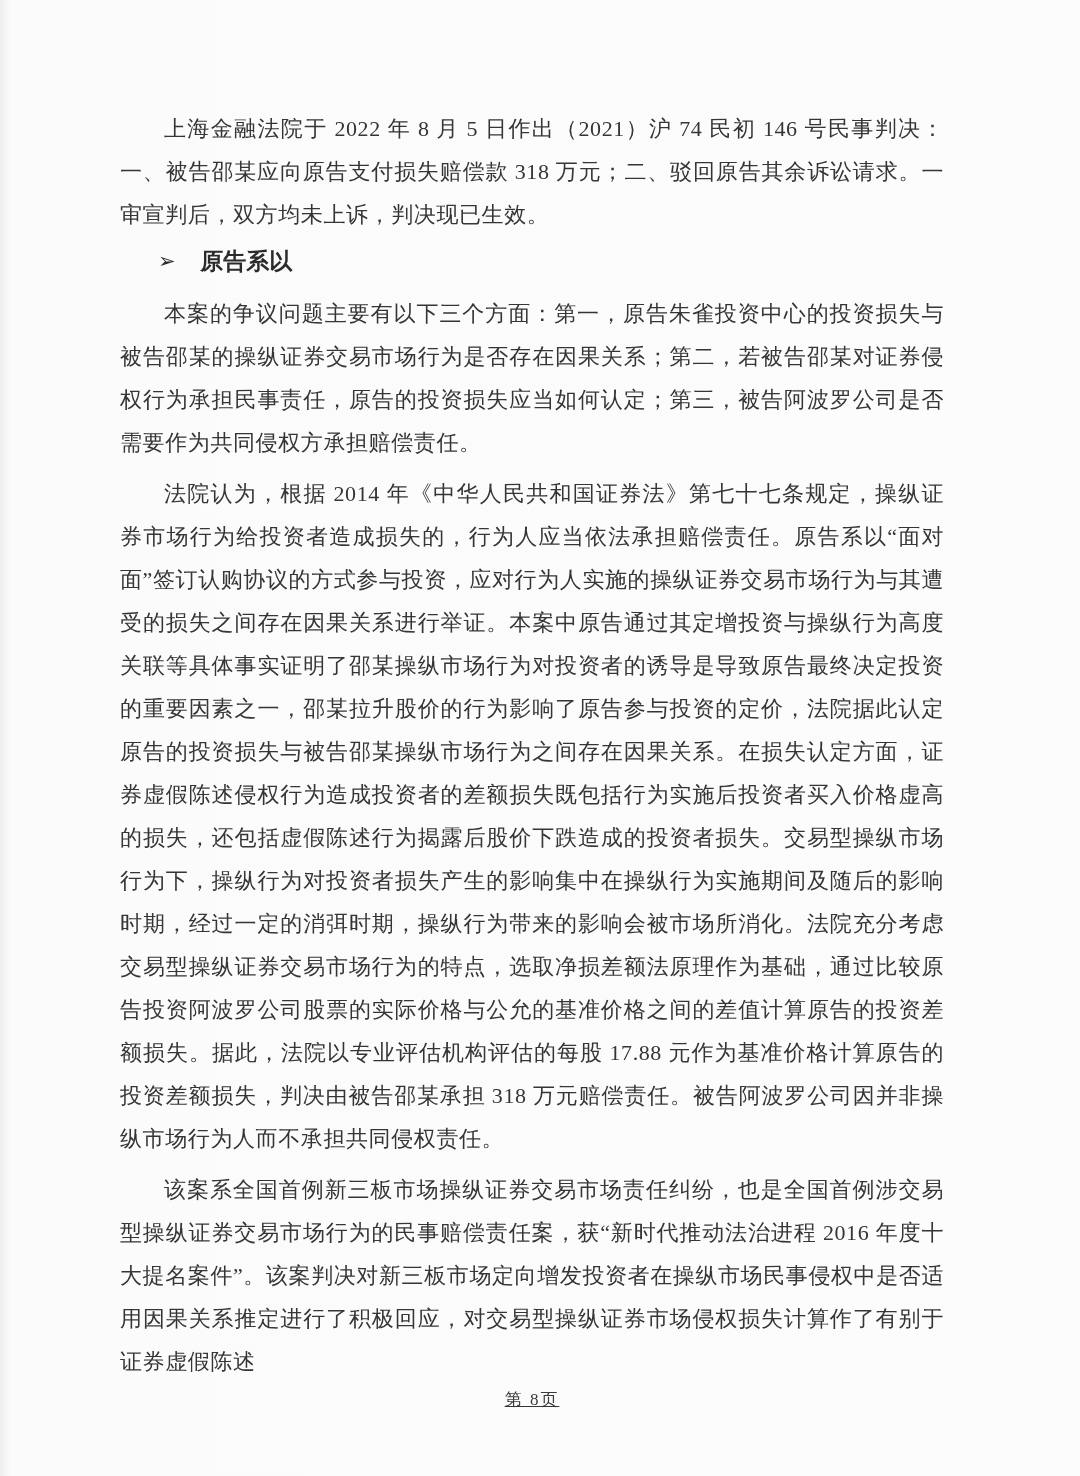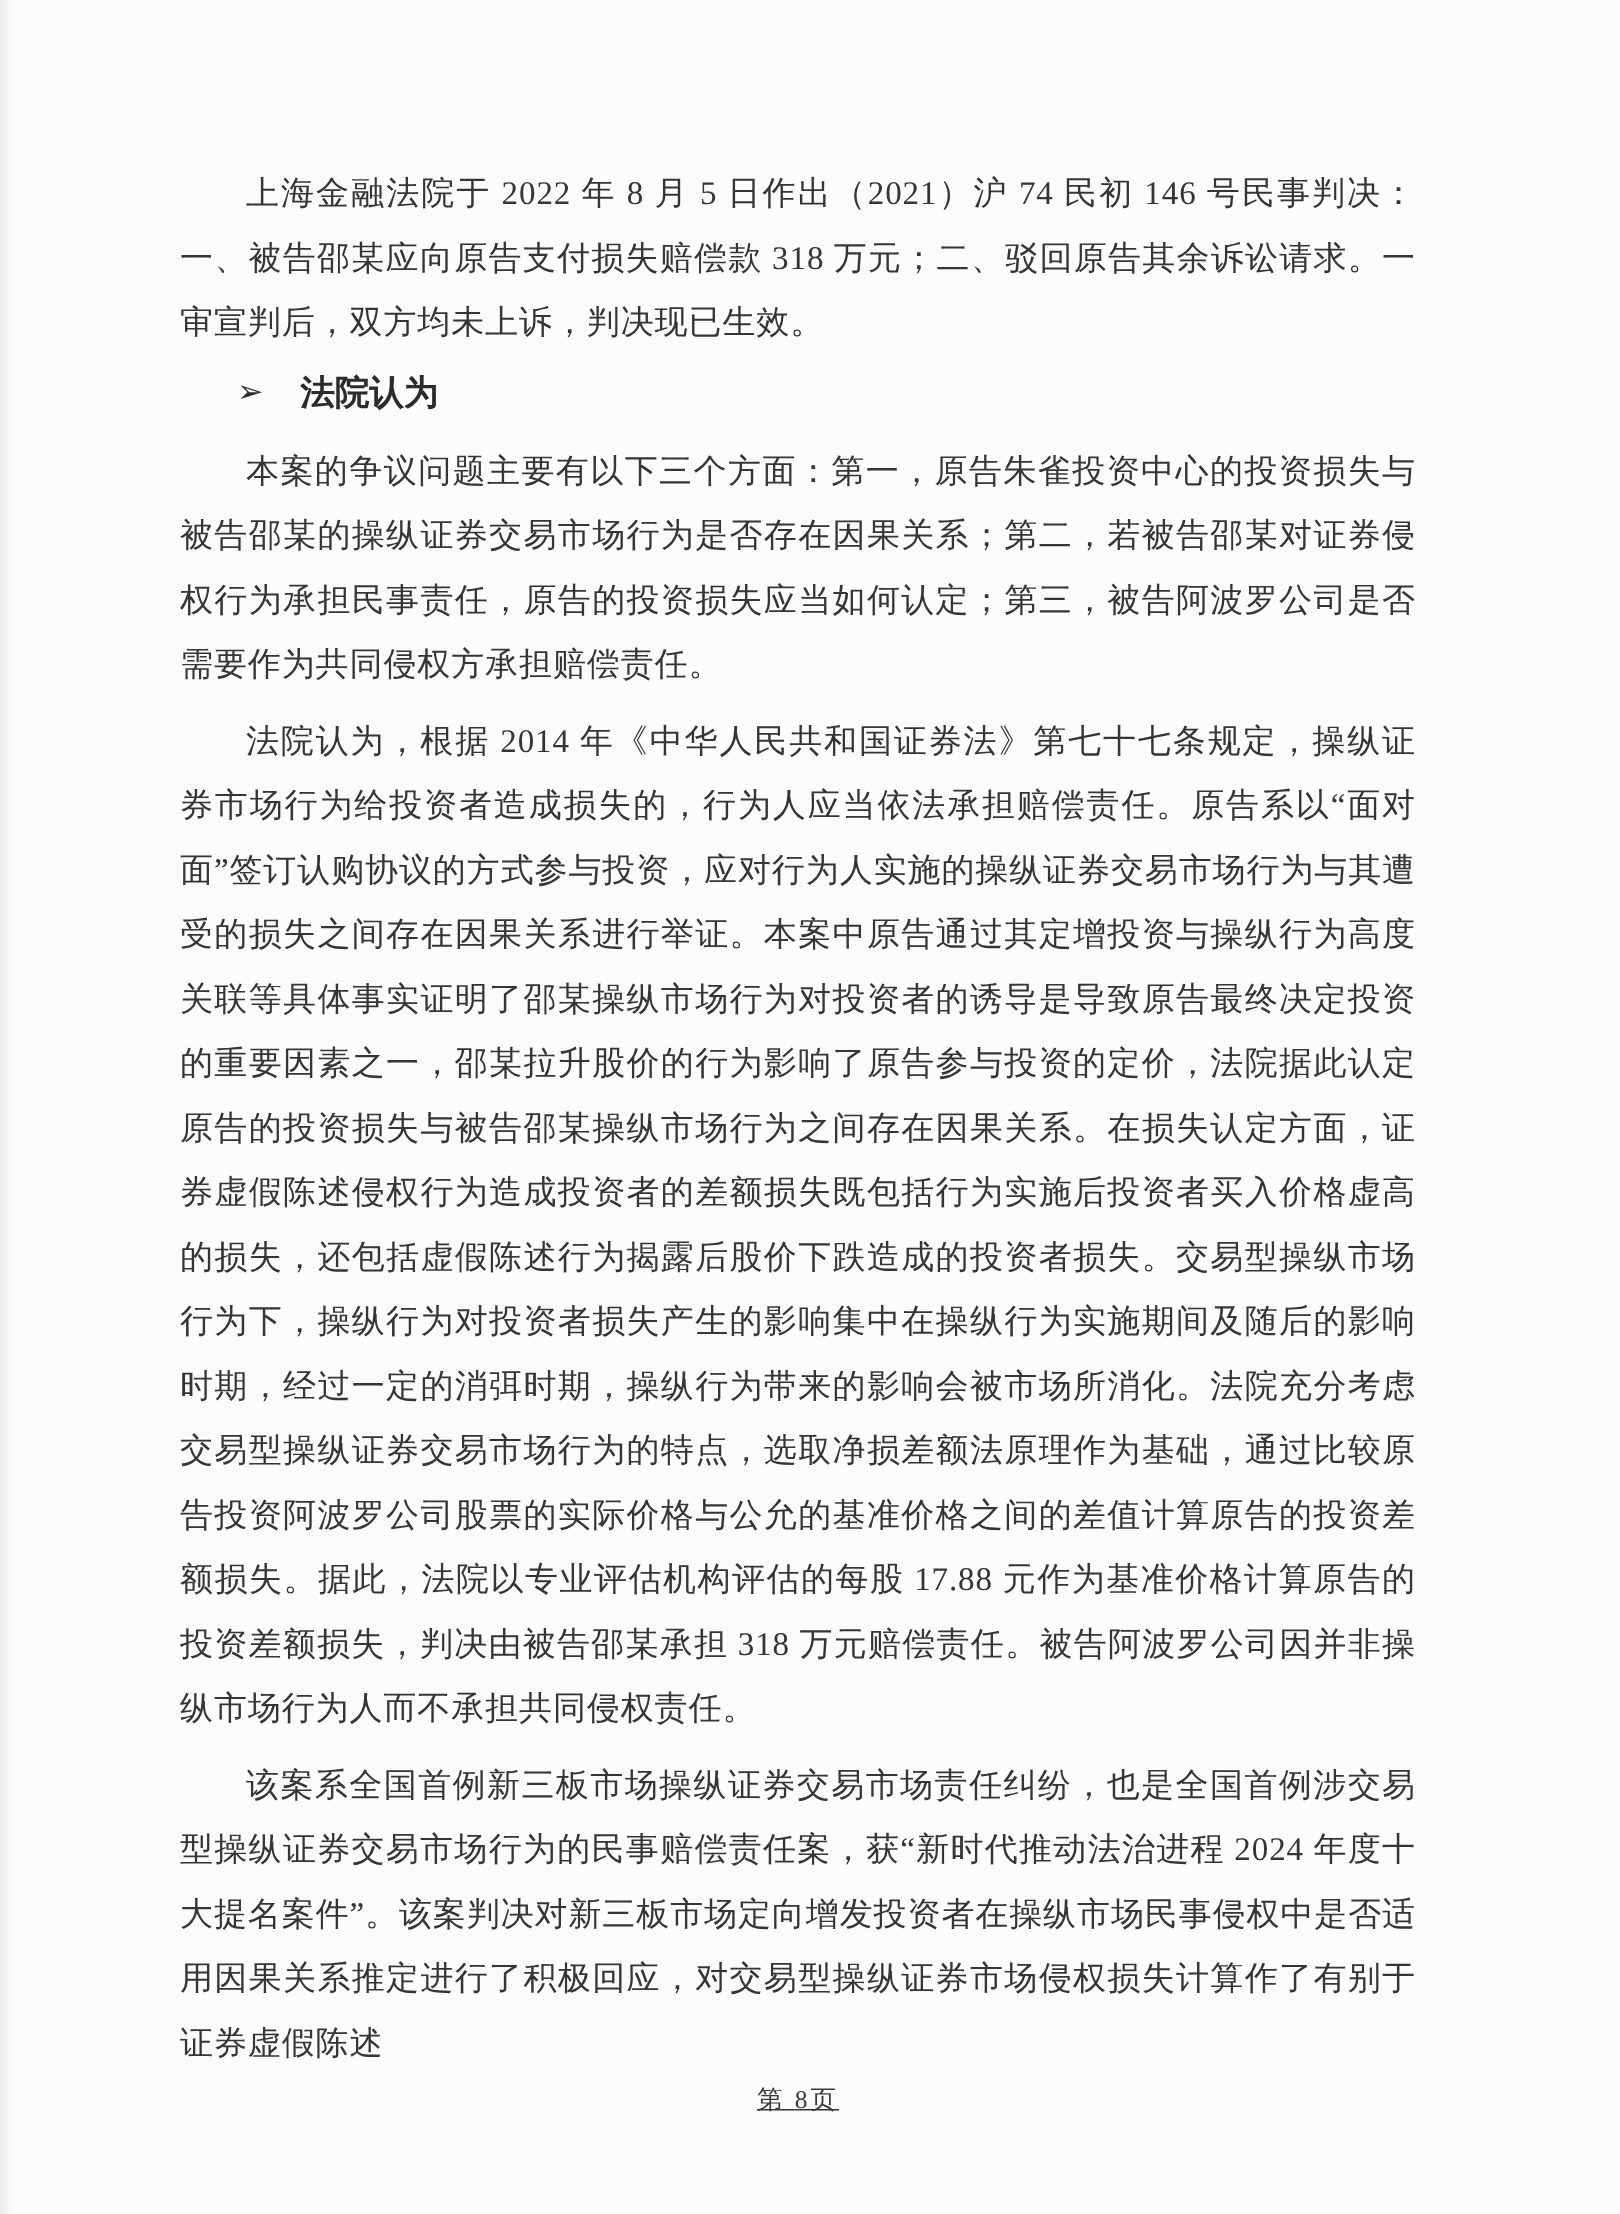--- a/index.html
+++ b/index.html
@@ -74,29 +74,29 @@
 <body>
 
 <div class="page">
 
   <main class="content">
 
     <p class="para">上海金融法院于 2022 年 8 月 5 日作出（2021）沪 74 民初 146 号民事判决：一、被告邵某应向原告支付损失赔偿款 318 万元；二、驳回原告其余诉讼请求。一审宣判后，双方均未上诉，判决现已生效。</p>
 
     <h2 class="heading">
       <span class="bullet">➢</span>
-      <span class="heading-text">法院认为</span>
+      <span class="heading-text">原告系以</span>
     </h2>
 
     <p class="para">本案的争议问题主要有以下三个方面：第一，原告朱雀投资中心的投资损失与被告邵某的操纵证券交易市场行为是否存在因果关系；第二，若被告邵某对证券侵权行为承担民事责任，原告的投资损失应当如何认定；第三，被告阿波罗公司是否需要作为共同侵权方承担赔偿责任。</p>
 
     <p class="para">法院认为，根据 2014 年《中华人民共和国证券法》第七十七条规定，操纵证券市场行为给投资者造成损失的，行为人应当依法承担赔偿责任。原告系以“面对面”签订认购协议的方式参与投资，应对行为人实施的操纵证券交易市场行为与其遭受的损失之间存在因果关系进行举证。本案中原告通过其定增投资与操纵行为高度关联等具体事实证明了邵某操纵市场行为对投资者的诱导是导致原告最终决定投资的重要因素之一，邵某拉升股价的行为影响了原告参与投资的定价，法院据此认定原告的投资损失与被告邵某操纵市场行为之间存在因果关系。在损失认定方面，证券虚假陈述侵权行为造成投资者的差额损失既包括行为实施后投资者买入价格虚高的损失，还包括虚假陈述行为揭露后股价下跌造成的投资者损失。交易型操纵市场行为下，操纵行为对投资者损失产生的影响集中在操纵行为实施期间及随后的影响时期，经过一定的消弭时期，操纵行为带来的影响会被市场所消化。法院充分考虑交易型操纵证券交易市场行为的特点，选取净损差额法原理作为基础，通过比较原告投资阿波罗公司股票的实际价格与公允的基准价格之间的差值计算原告的投资差额损失。据此，法院以专业评估机构评估的每股 17.88 元作为基准价格计算原告的投资差额损失，判决由被告邵某承担 318 万元赔偿责任。被告阿波罗公司因并非操纵市场行为人而不承担共同侵权责任。</p>
 
 
-    <p class="para">该案系全国首例新三板市场操纵证券交易市场责任纠纷，也是全国首例涉交易型操纵证券交易市场行为的民事赔偿责任案，获“新时代推动法治进程 2024 年度十大提名案件”。该案判决对新三板市场定向增发投资者在操纵市场民事侵权中是否适用因果关系推定进行了积极回应，对交易型操纵证券市场侵权损失计算作了有别于证券虚假陈述</p>
+    <p class="para">该案系全国首例新三板市场操纵证券交易市场责任纠纷，也是全国首例涉交易型操纵证券交易市场行为的民事赔偿责任案，获“新时代推动法治进程 2016 年度十大提名案件”。该案判决对新三板市场定向增发投资者在操纵市场民事侵权中是否适用因果关系推定进行了积极回应，对交易型操纵证券市场侵权损失计算作了有别于证券虚假陈述</p>
 
   </main>
 
   <footer class="footer">
     <span class="page-number">第 8页</span>
   </footer>
 
 </div>
 
 </body></html>

